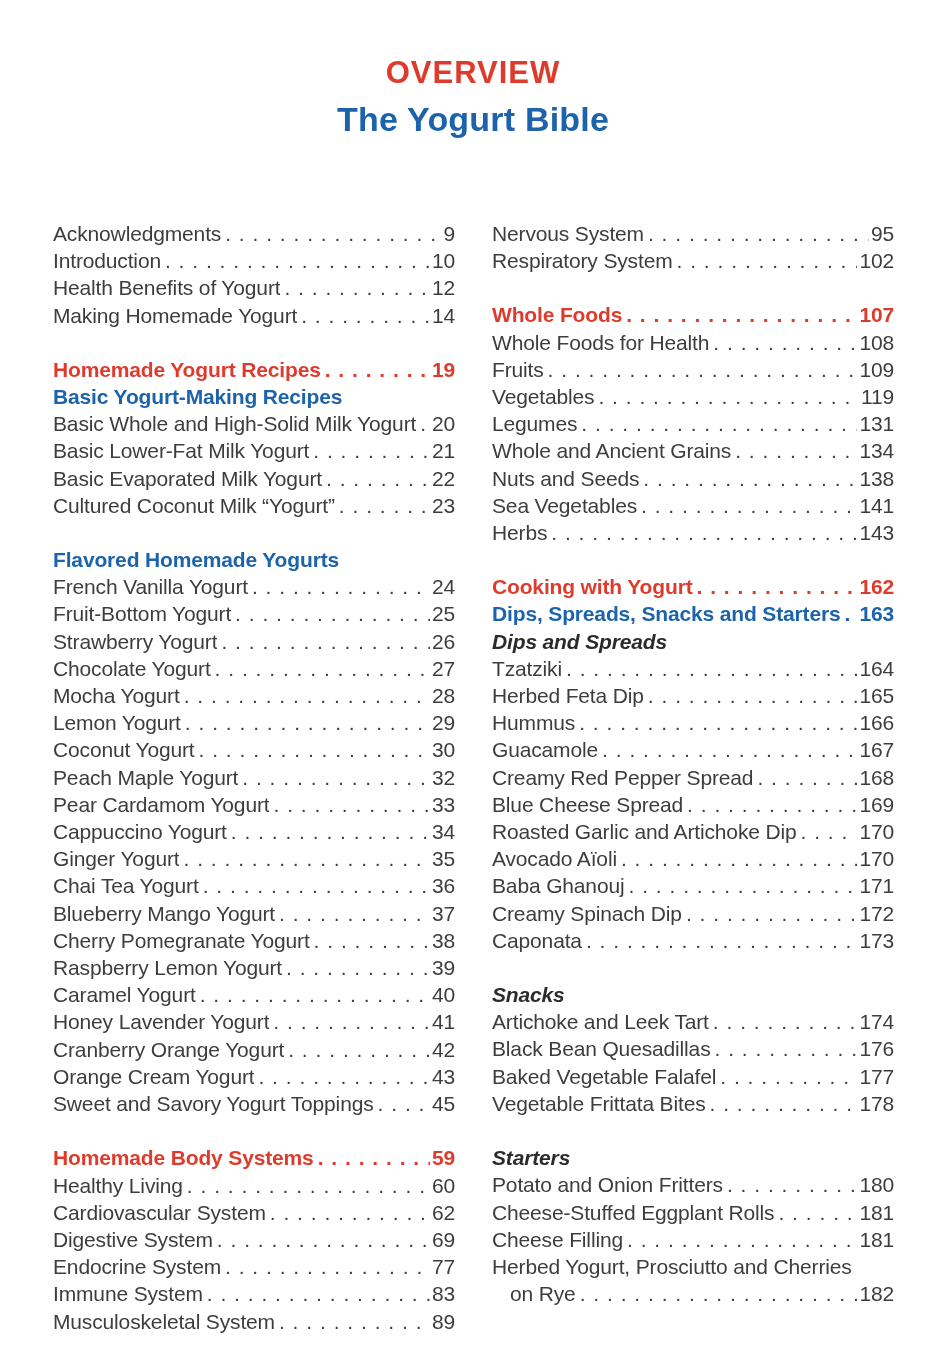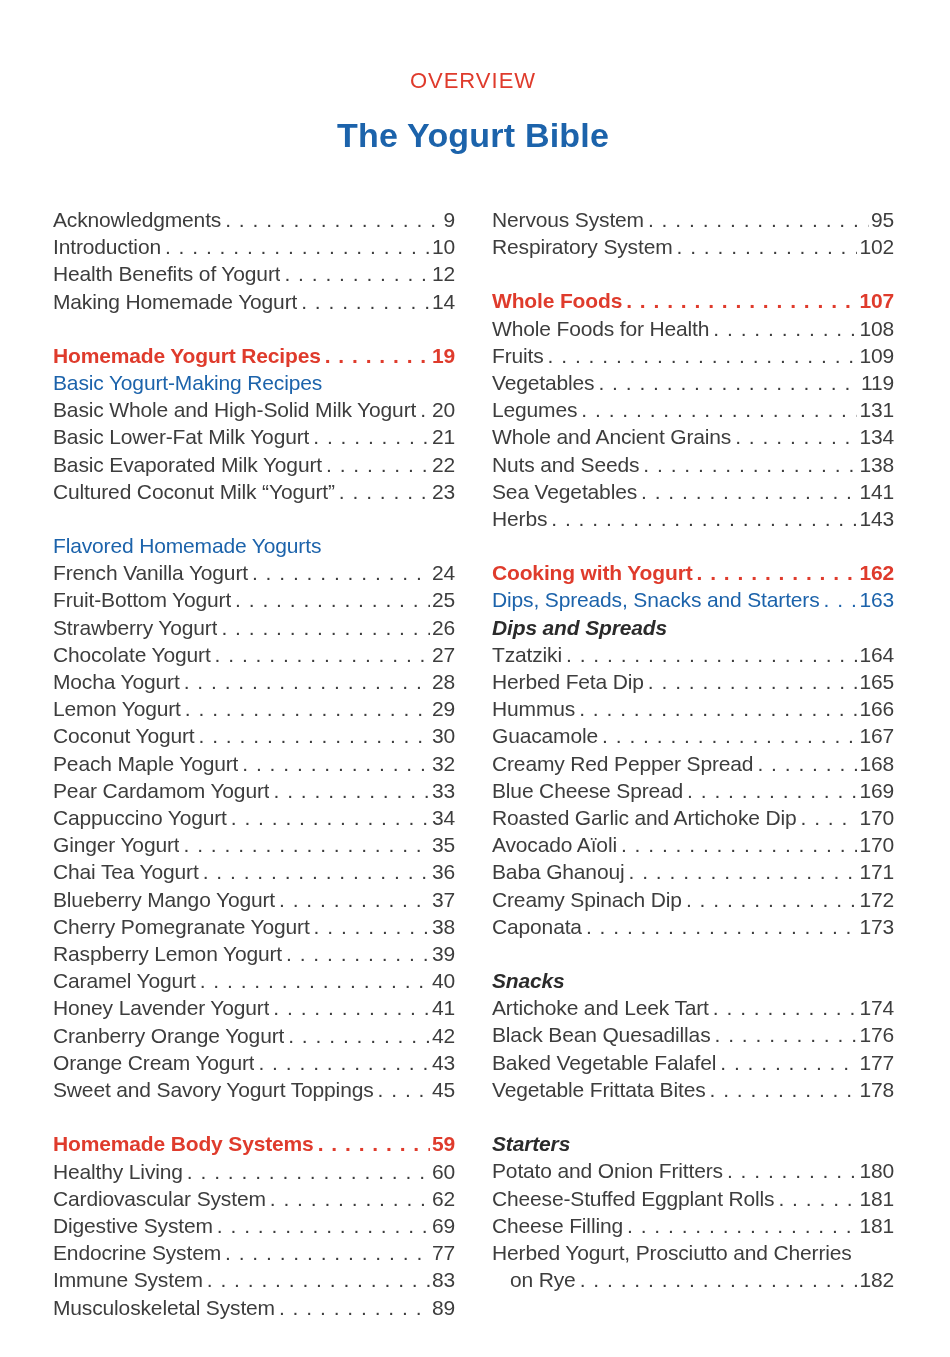--- a/index.html
+++ b/index.html
@@ -14,45 +14,45 @@
     width:950px;height:1357px;
     background:var(--bg);
     font-family:"Liberation Sans", sans-serif;
     color:var(--body-text);
     overflow:hidden;
   }
   .page{padding:46px 57px 0 53px;}
   .title-block{text-align:center;}
   .title-red{
     color:var(--red);
-    font-size:22px;font-weight:normal;line-height:37px;
-    letter-spacing:1px;margin:16px;
+    font-size:31px;font-weight:bold;line-height:37px;
+    letter-spacing:1px;margin:8px;
   }
   .title-blue{
     color:var(--blue);
     font-size:34px;font-weight:bold;line-height:41px;
     letter-spacing:0.2px;margin:8px;
   }
-  .toc{display:flex;gap:37px;margin-top:50px;}
+  .toc{display:flex;gap:37px;margin-top:80px;}
   .col{width:402px;flex:none;}
   .entry{
     display:flex;align-items:baseline;
     font-size:21px;line-height:27.2px;
     letter-spacing:-0.15px;
     white-space:nowrap;
   }
   .label{flex:0 1 auto;min-width:0;overflow:hidden;}
   .dots{
     flex:1 1 0;min-width:0;overflow:hidden;
     white-space:nowrap;letter-spacing:1px;
     margin:0 2px 0 4px;
   }
   .page-num{flex:none;}
   .style-red{color:var(--red);font-weight:bold;}
-  .style-blue{color:var(--blue);font-weight:normal;}
+  .style-blue{color:var(--blue);font-weight:bold;}
   .style-subhead{color:var(--subhead-text);font-weight:bold;font-style:italic;}
   .indent .label{padding-left:18px;}
   .spacer{height:27px;}
 </style>
 </head>
 <body>
 
 <div class="page">
   <div class="title-block">
     <h1 class="title-red">OVERVIEW</h1>

